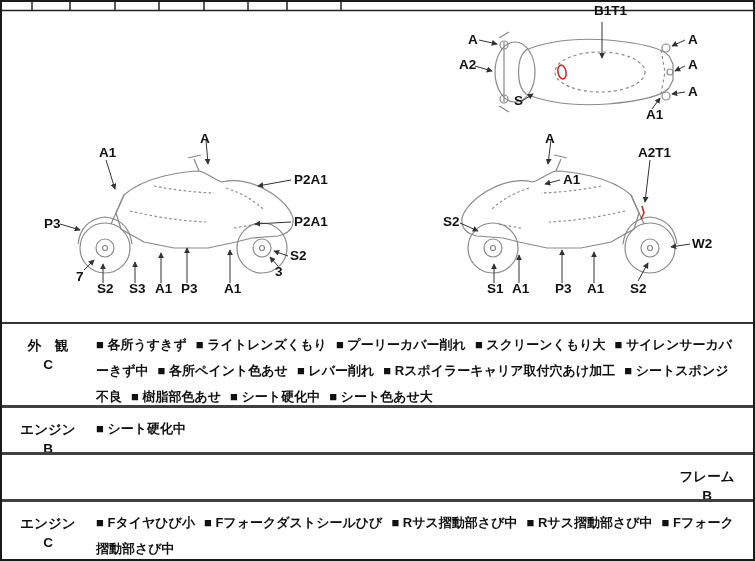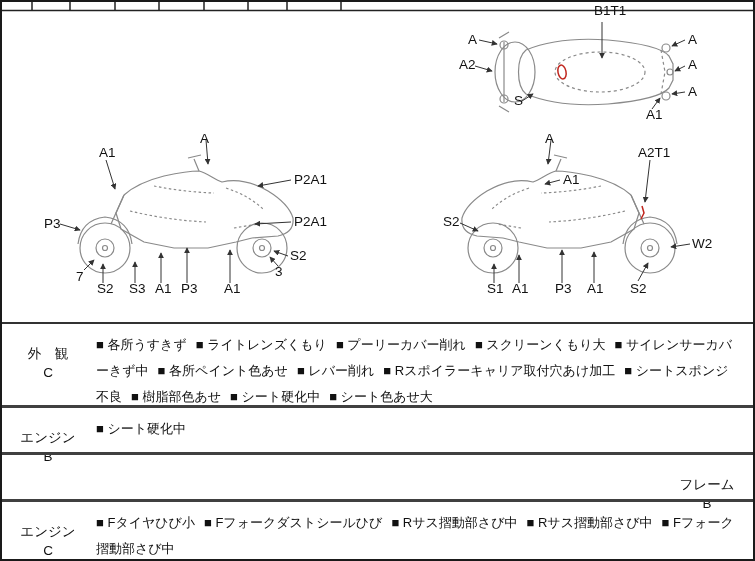--- a/index.html
+++ b/index.html
@@ -4,38 +4,39 @@
 <style>
   html,body{margin:0;padding:0;background:#fff;}
   body{width:755px;font-family:"Liberation Sans","DejaVu Sans",sans-serif;}
   .sheet{
     position:relative;
     width:755px;height:561px;
     box-sizing:border-box;
     border:2px solid #1a1a1a;
     background:#fff;
     overflow:hidden;
+    font-weight:bold;
   }
   .diagram-svg{position:absolute;top:0;left:0;}
   .diagram-svg text{font-family:"Liberation Sans","DejaVu Sans",sans-serif;font-size:13.5px;fill:#111;}
   .table{
     position:absolute;top:320px;left:0;right:0;bottom:0;
     border-top:2px solid #333;
     display:flex;flex-direction:column;
   }
   .row{display:flex;align-items:stretch;}
   .row + .row{border-top:3px solid #404040;}
   .row:nth-of-type(1){min-height:81px;}
   .row:nth-of-type(2){min-height:44px;}
   .row:nth-of-type(3){min-height:44px;justify-content:flex-end;}
   .row:nth-of-type(4){flex:1;}
   .label{
     width:92px;flex:0 0 92px;
     text-align:center;
-    padding-top:20px;
+    padding-top:12px;
     font-size:13.5px;color:#111;
     line-height:19px;
   }
   .content{
     flex:1;
     padding:8px 16px 6px 2px;
     font-size:13px;color:#111;
     line-height:26px;
   }
   .item{margin-right:9px;}

